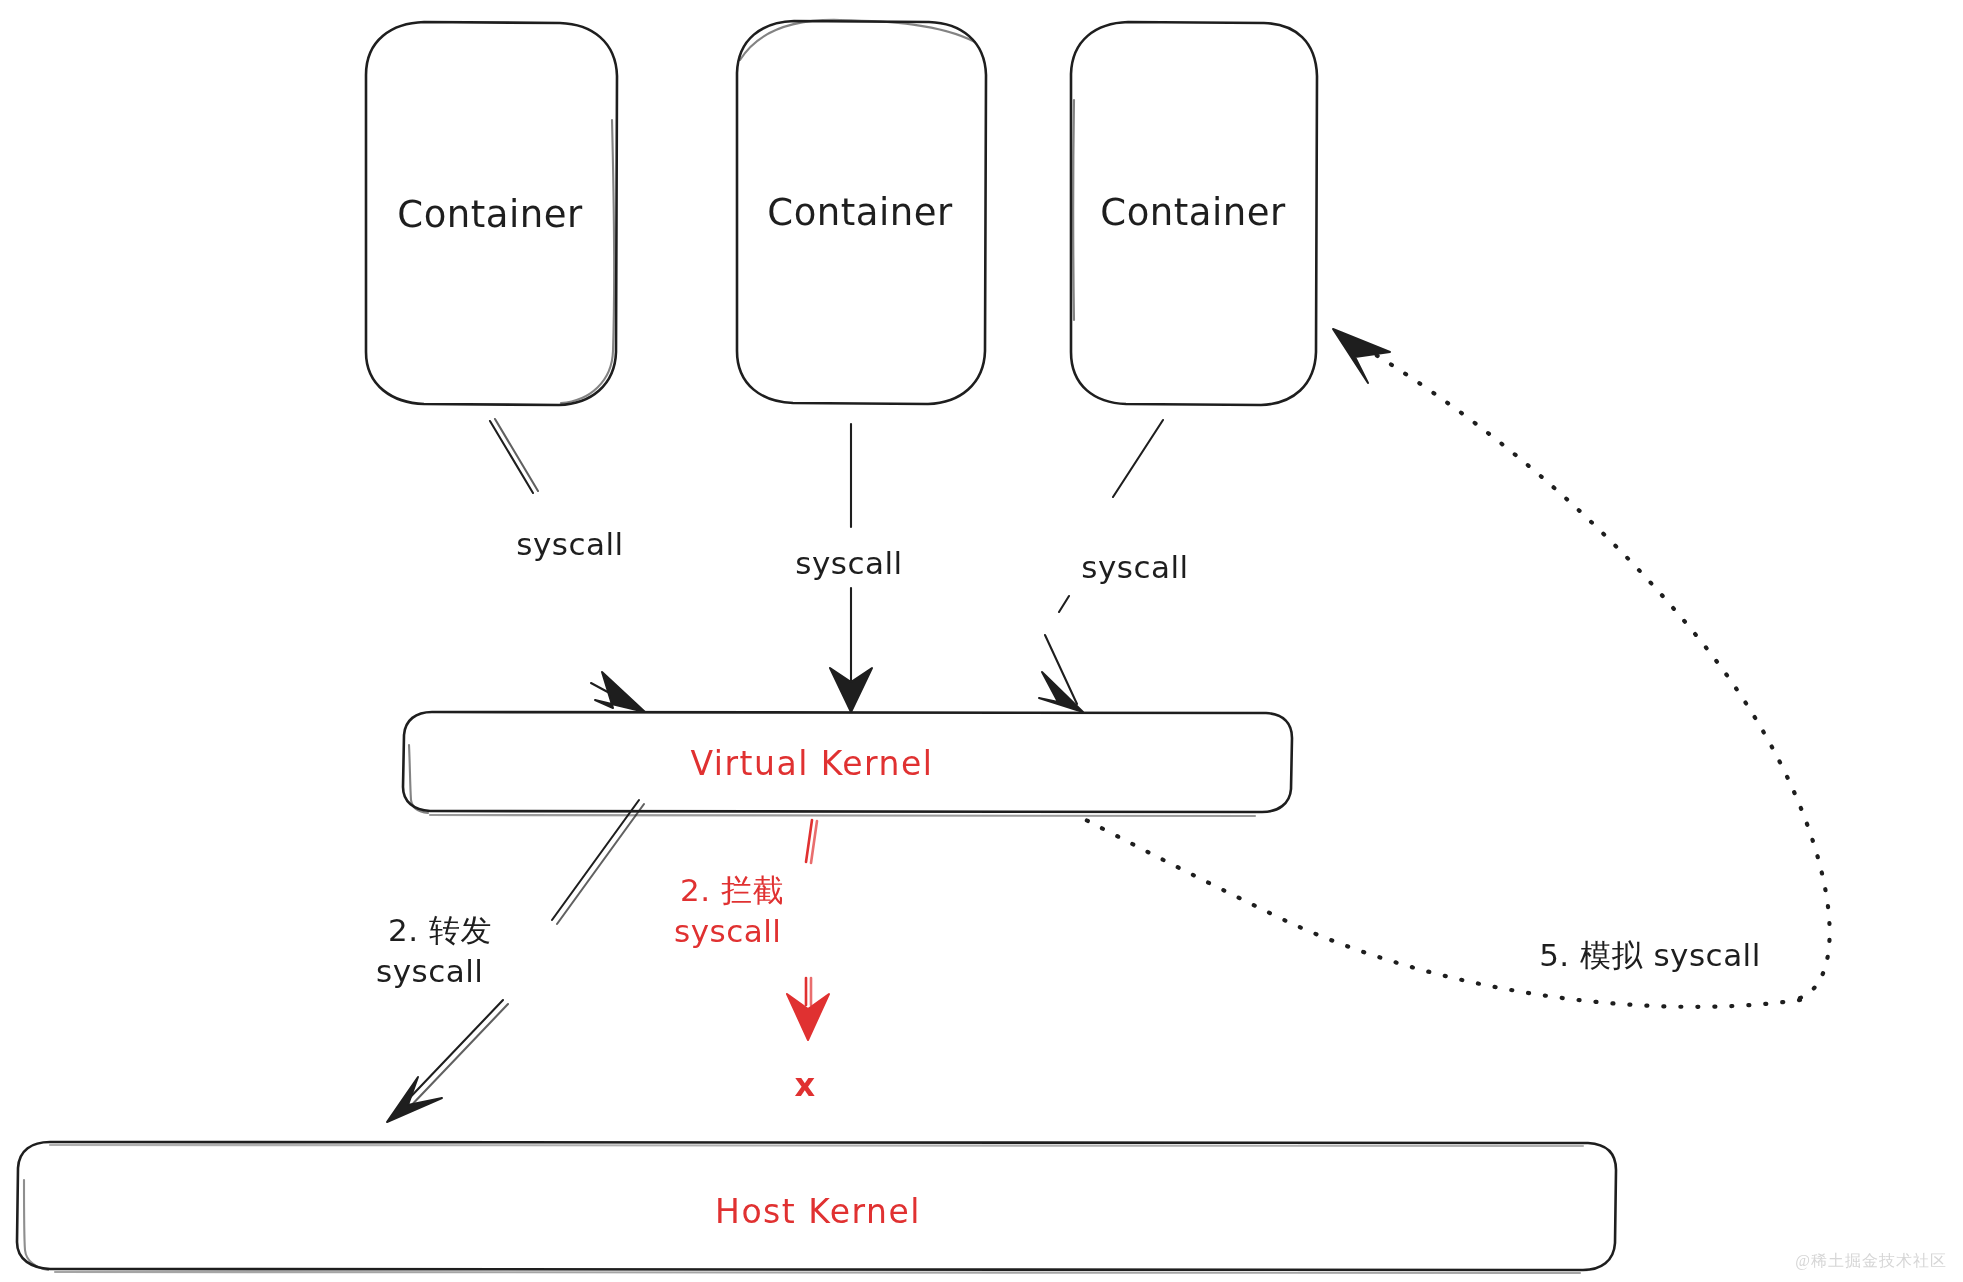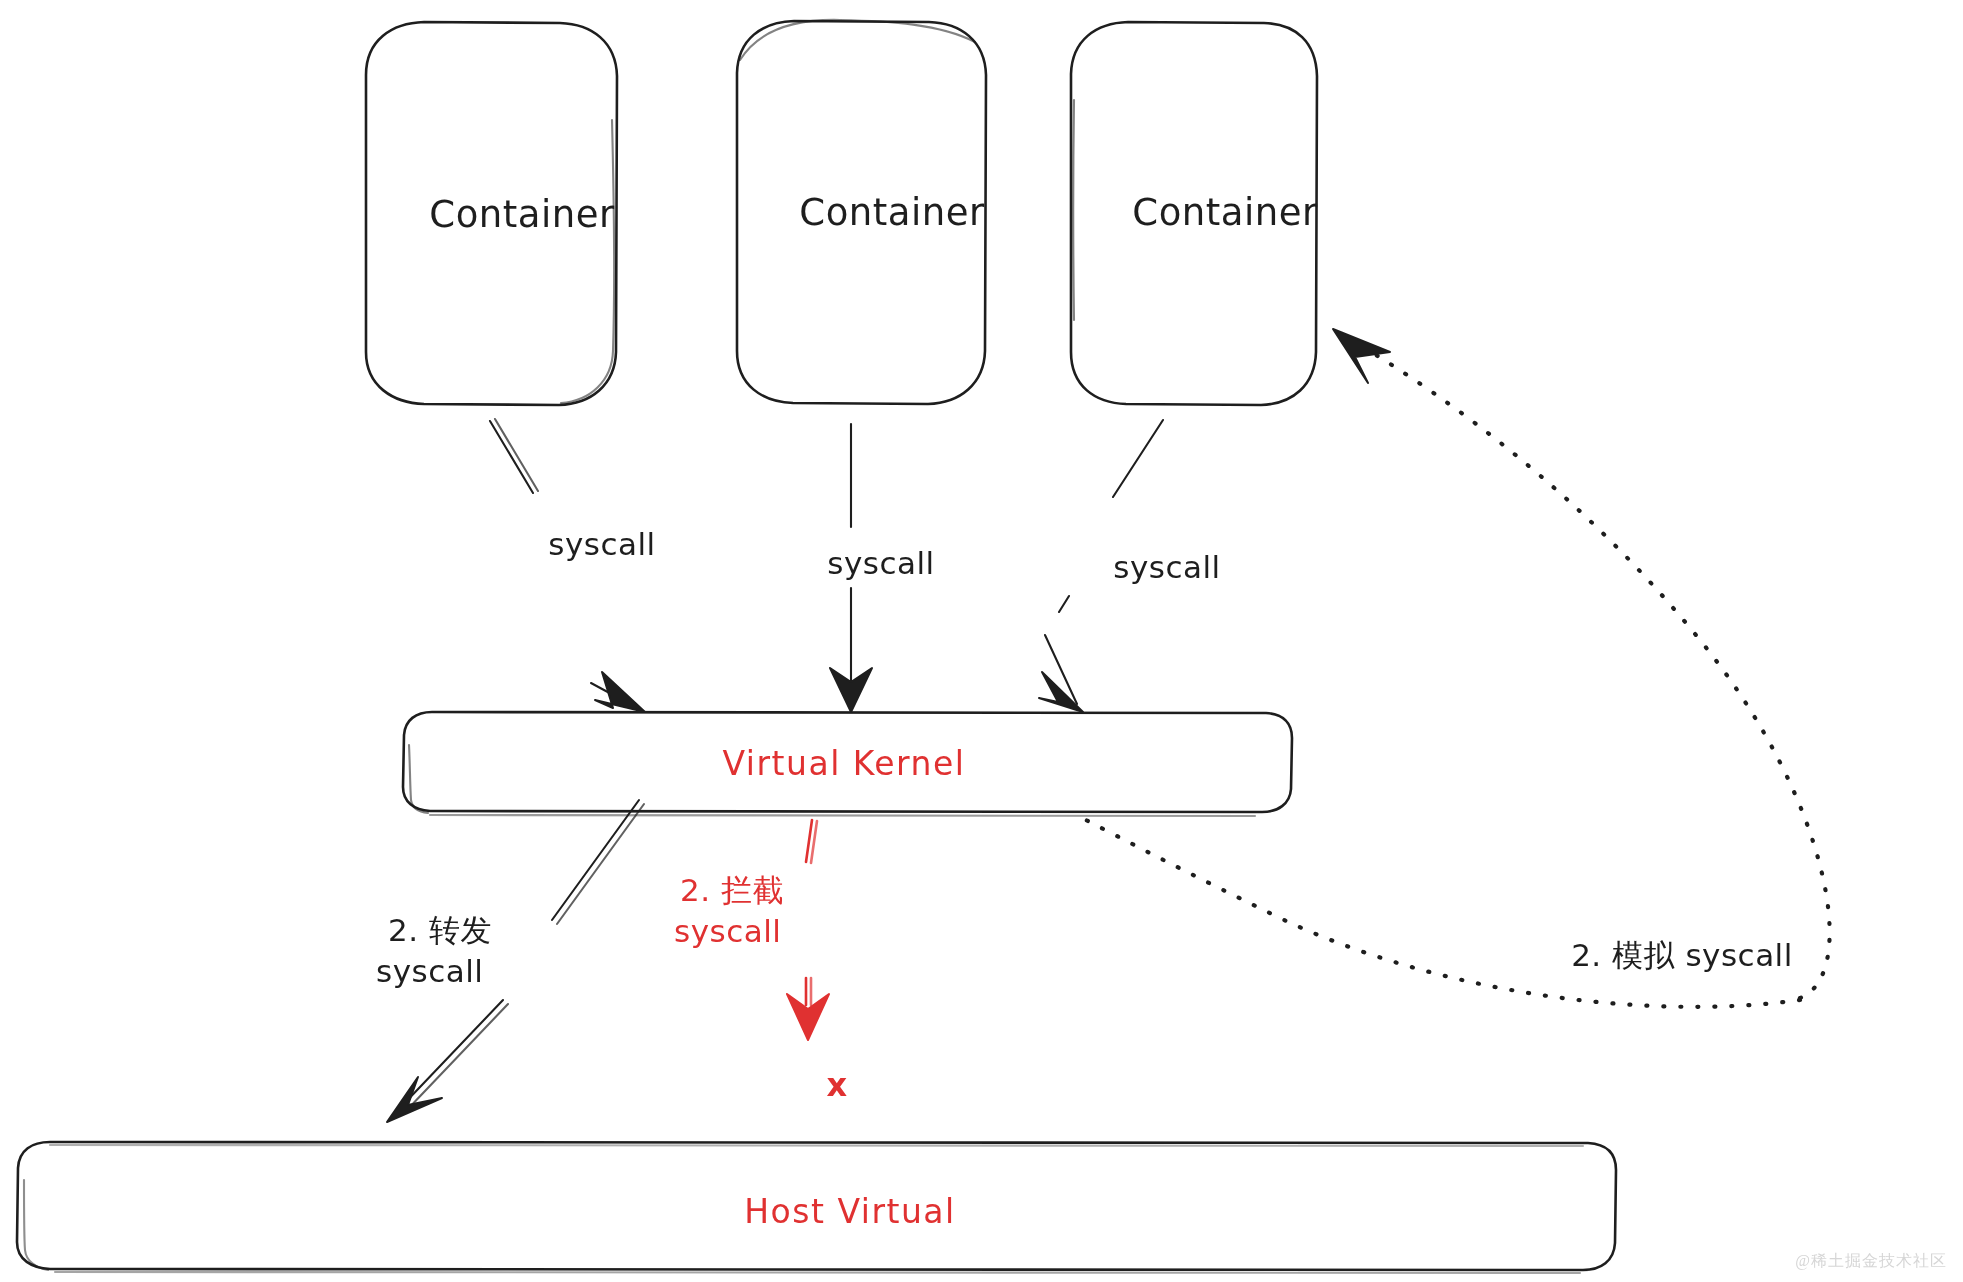--- a/index.html
+++ b/index.html
@@ -104,21 +104,20 @@
     right: 16px;
     bottom: 10px;
     font-family: Liberation Serif, serif;
     font-size: 16px;
     color: #d6d6d6;
     white-space: nowrap;
     letter-spacing: 1px;
   }
   .centered {
     transform: translate(-50%, -50%);
-    margin-left: 32px;
   }
 </style>
 </head>
 <body>
 
 <div id="diagram-root">
 
   <svg class="canvas" viewBox="0 0 1963 1282">
 
     <g>
@@ -210,21 +209,21 @@
   <div class="lbl lbl-step" style="left:440px; top:910px; transform:translate(-50%,0);">
     <div>2. 转发</div>
     <div style="margin-left:-12px;">syscall</div>
   </div>
 
   <div class="lbl lbl-step-red" style="left:732px; top:870px; transform:translate(-50%,0);">
     <div>2. 拦截</div>
     <div style="margin-left:-6px;">syscall</div>
   </div>
 
-  <div class="lbl lbl-step centered" style="left:1650px; top:955px;">2. 模拟 syscall</div>
+  <div class="lbl lbl-step centered" style="left:1650px; top:955px;">5. 模拟 syscall</div>
 
   <div class="lbl lbl-x centered" style="left:805px; top:1085px;">x</div>
 
-  <div class="lbl lbl-kernel centered" style="left:818px; top:1212px;">Host Virtual</div>
+  <div class="lbl lbl-kernel centered" style="left:818px; top:1212px;">Host Kernel</div>
 
   <div class="watermark">@稀土掘金技术社区</div>
 
 </div>
 
 </body></html>

